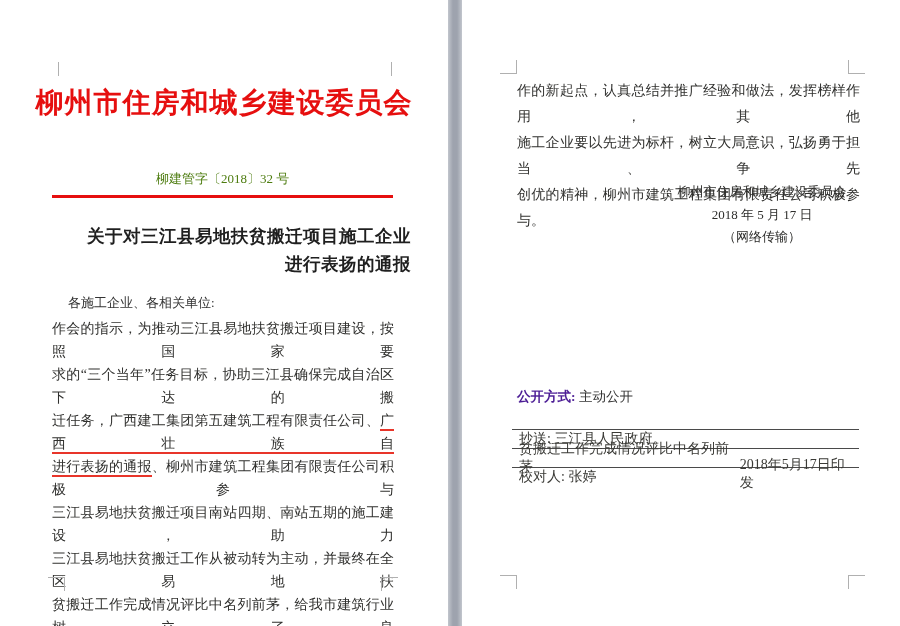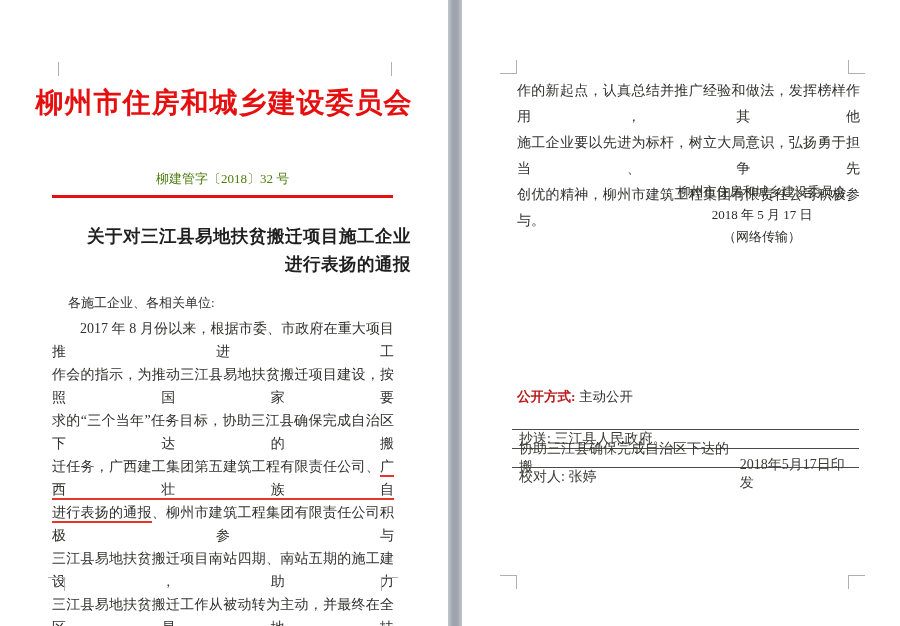--- a/index.html
+++ b/index.html
@@ -38,21 +38,21 @@
   #p2-body{left:55px;top:78px;width:343px;line-height:26px;}
   .bline{text-align:justify;text-align-last:justify;}
   .bline.nojust{text-align-last:left;}
   .bline.indent{text-indent:2em;}
   .runline span{white-space:pre-wrap;}
   .red-underline{border-bottom:2px solid #e8352a;padding-bottom:1px;}
   
   .signature{left:145px;top:181px;width:310px;text-align:center;font-size:13px;color:#2e2e2c;}
   .signature div{line-height:22.5px;}
   .publicity{left:55px;top:388px;font-size:13.5px;}
-  .publicity .lab{font-weight:bold;color:#b91c1c;}
+  .publicity .lab{font-weight:bold;color:#4c1d95;}
   .footer-table{left:50px;top:429px;width:347px;font-size:14px;color:#3a3a36;}
   .f-row{border-top:1px solid #4a4a4a;height:18px;line-height:18px;padding-left:7px;
          display:flex;justify-content:space-between;align-items:center;}
   .f-row .right{padding-right:2px;margin-top:32px;}
 </style>
 </head>
 <body>
 
 <div class="page-gap"></div>
 
@@ -65,21 +65,20 @@
   <div class="abs doc-number">柳建管字〔2018〕32 号</div>
 
   <div class="abs red-rule" style="background: rgb(230, 15, 15);"></div>
 
   <div class="abs notice-title" style="top:224px;">关于对三江县易地扶贫搬迁项目施工企业</div>
   <div class="abs notice-title" style="top:252px;">进行表扬的通报</div>
 
   <div class="abs salutation">各施工企业、各相关单位:</div>
 
   <div class="abs body-block" id="p1-body">
-      <div class="bline runline indent"><span>2017 年 8 月份以来，根据市委、市政府在重大项目推进工</span></div>
       <div class="bline runline"><span>作会的指示，为推动三江县易地扶贫搬迁项目建设，按照国家要</span></div>
       <div class="bline runline"><span>求的“三个当年”任务目标，协助三江县确保完成自治区下达的搬</span></div>
       <div class="bline runline"><span>迁任务，广西建工集团第五建筑工程有限责任公司、</span><span class="red-underline" style="border-bottom-color: rgb(232, 53, 42);">广西壮族自</span></div>
       <div class="bline runline"><span class="red-underline" style="border-bottom-color: rgb(232, 53, 42);">进行表扬的通报</span><span>、柳州市建筑工程集团有限责任公司积极参与</span></div>
       <div class="bline runline"><span>三江县易地扶贫搬迁项目南站四期、南站五期的施工建设，助力</span></div>
       <div class="bline runline"><span>三江县易地扶贫搬迁工作从被动转为主动，并最终在全区易地扶</span></div>
       <div class="bline runline"><span>贫搬迁工作完成情况评比中名列前茅，给我市建筑行业树立了良</span></div>
     </div>
 
   <div class="mark mk-tr-corner" style="left:48px;top:577px;"></div>
@@ -105,21 +104,21 @@
   <div class="abs publicity">
     <span class="lab">公开方式:</span>
     <span>主动公开</span>
   </div>
 
   <div class="abs footer-table">
     <div class="f-row">
       <span>抄送: 三江县人民政府。</span>
     </div>
     <div class="f-row">
-      <span>协助三江县确保完成自治区下达的搬</span>
+      <span>贫搬迁工作完成情况评比中名列前茅</span>
       <span class="right">2018年5月17日印发</span>
     </div>
     <div class="f-row">
       <span>校对人: 张婷</span>
     </div>
   </div>
 
   <div class="mark mk-tr-corner" style="left:38px;top:575px;"></div>
   <div class="mark mk-tl-corner" style="left:386px;top:575px;"></div>
 </div>

